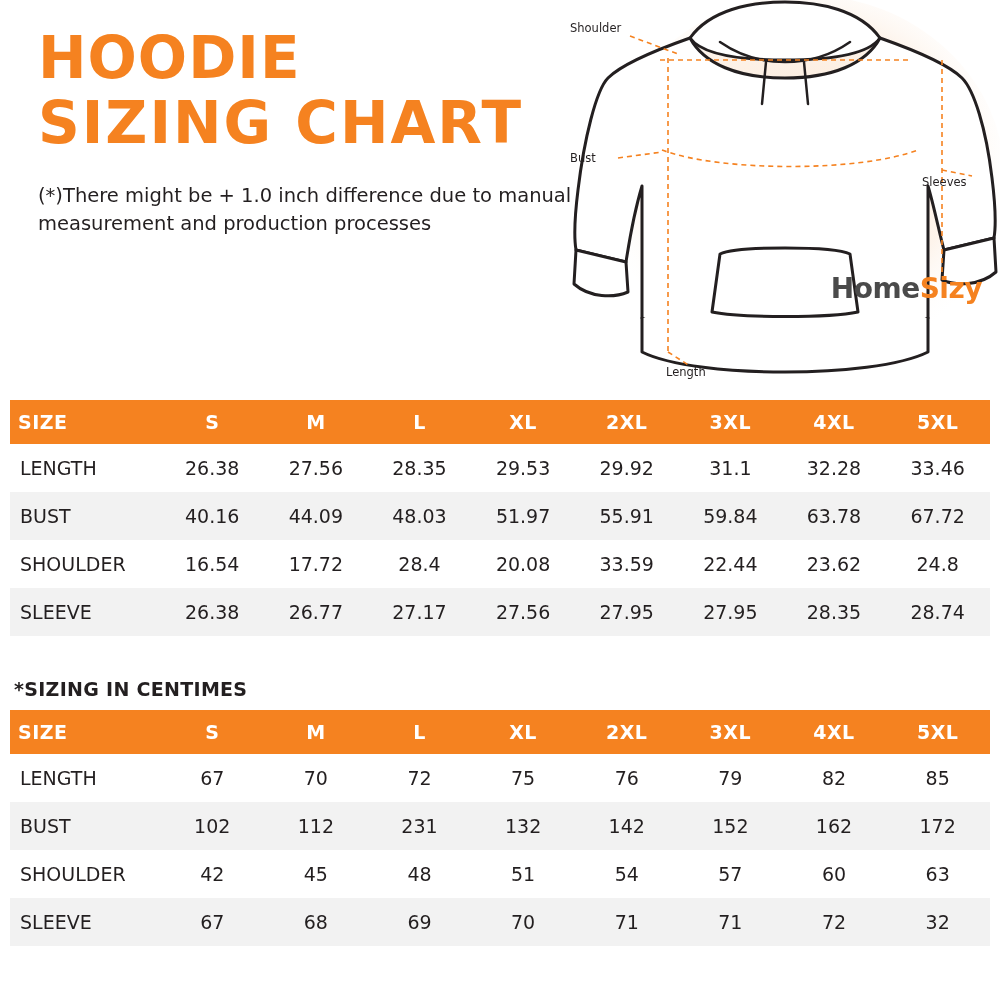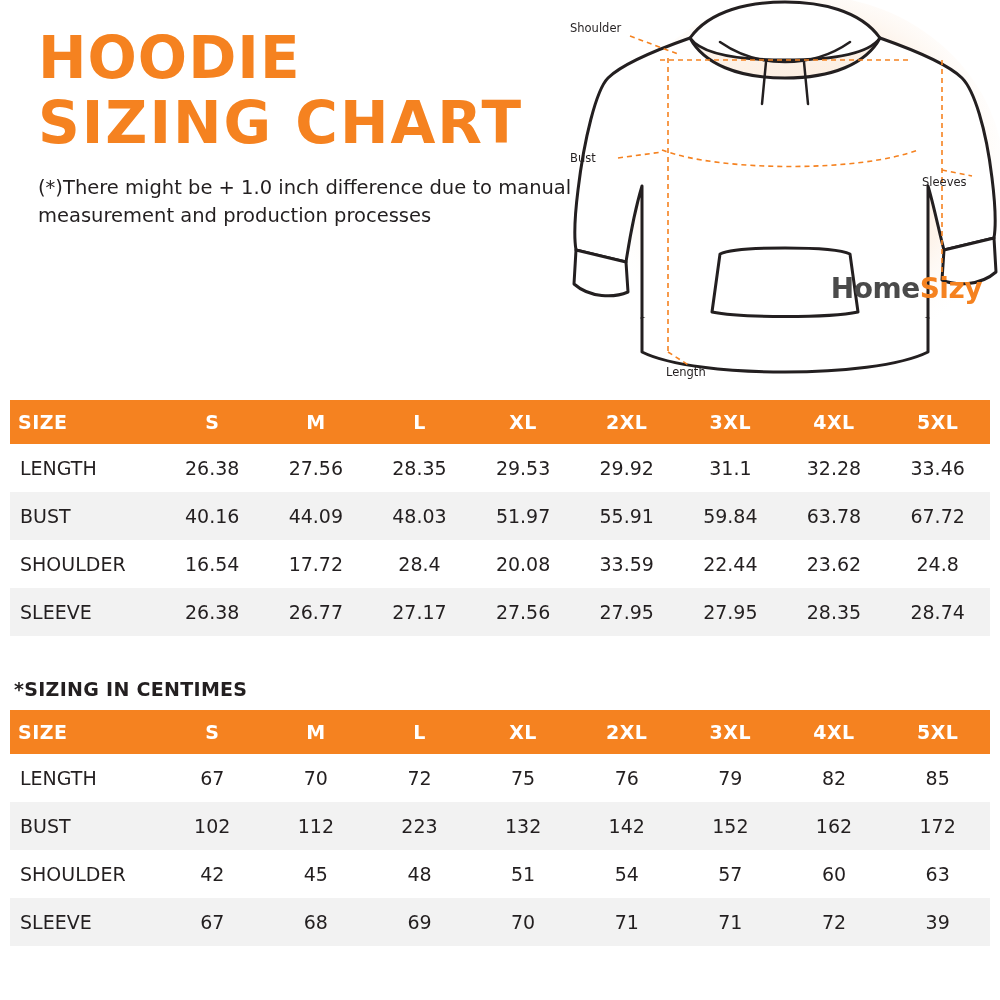--- a/index.html
+++ b/index.html
@@ -39,21 +39,21 @@
     font-size: 58px;
     line-height: 1.05;
     letter-spacing: 1px;
   }
   .title-line.second {
     font-size: 58px;
     letter-spacing: 2px;
     margin-top: 4px;
   }
   .subtitle {
-    margin-top: 20px;
+    margin-top: 28px;
     font-size: 19.5px;
     line-height: 1.45;
     color: #231f20;
     font-family: "DejaVu Sans", sans-serif;
     max-width: 545px;
   }
 
   
   .illus {
     position: absolute;
@@ -324,21 +324,21 @@
           <td class="num">75</td>
           <td class="num">76</td>
           <td class="num">79</td>
           <td class="num">82</td>
           <td class="num">85</td>
         </tr>
         <tr>
           <td>BUST</td>
           <td class="num">102</td>
           <td class="num">112</td>
-          <td class="num">223</td>
+          <td class="num">231</td>
           <td class="num">132</td>
           <td class="num">142</td>
           <td class="num">152</td>
           <td class="num">162</td>
           <td class="num">172</td>
         </tr>
         <tr>
           <td>SHOULDER</td>
           <td class="num">42</td>
           <td class="num">45</td>
@@ -351,19 +351,19 @@
         </tr>
         <tr>
           <td>SLEEVE</td>
           <td class="num">67</td>
           <td class="num">68</td>
           <td class="num">69</td>
           <td class="num">70</td>
           <td class="num">71</td>
           <td class="num">71</td>
           <td class="num">72</td>
-          <td class="num">39</td>
+          <td class="num">32</td>
         </tr>
       </tbody>
     </table>
   </div>
 
 </div>
 
 </body></html>

